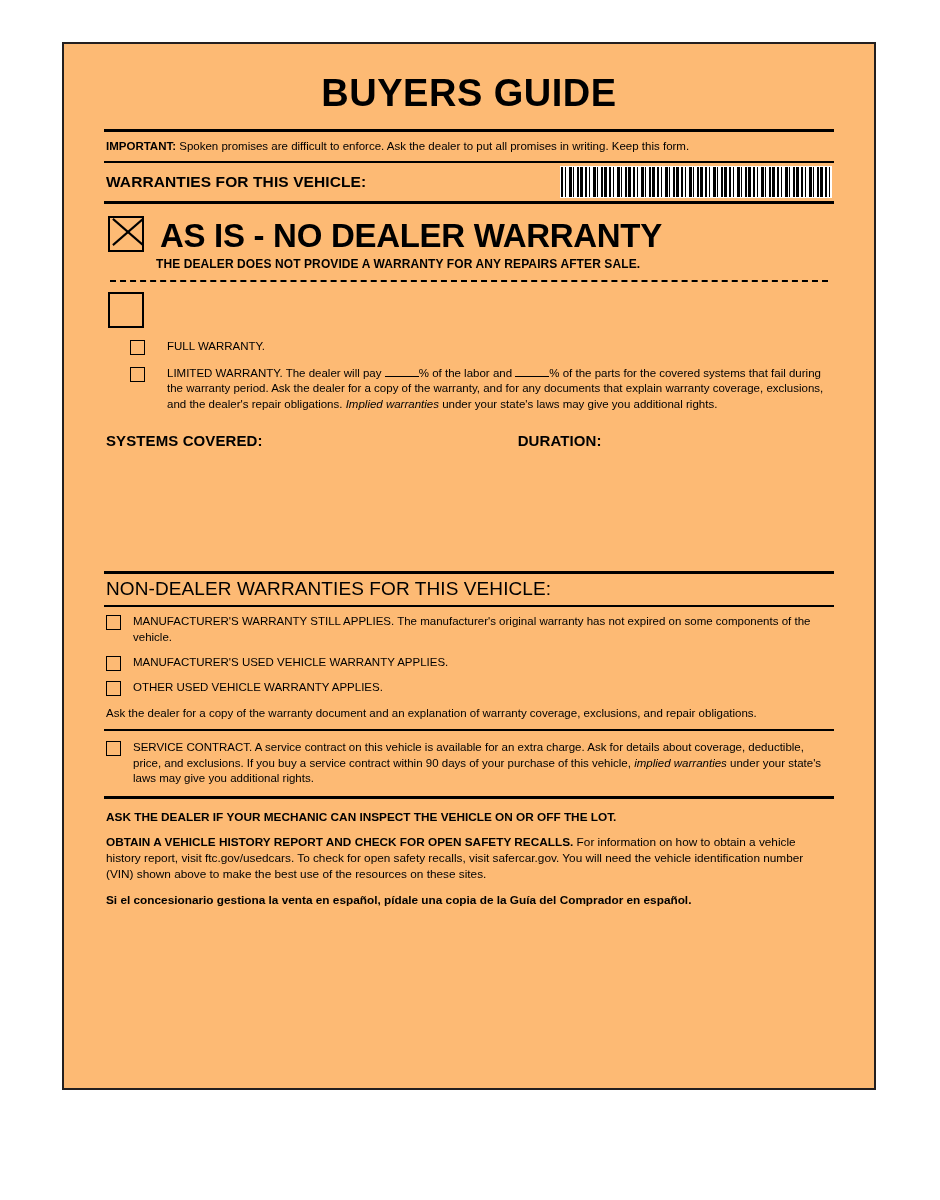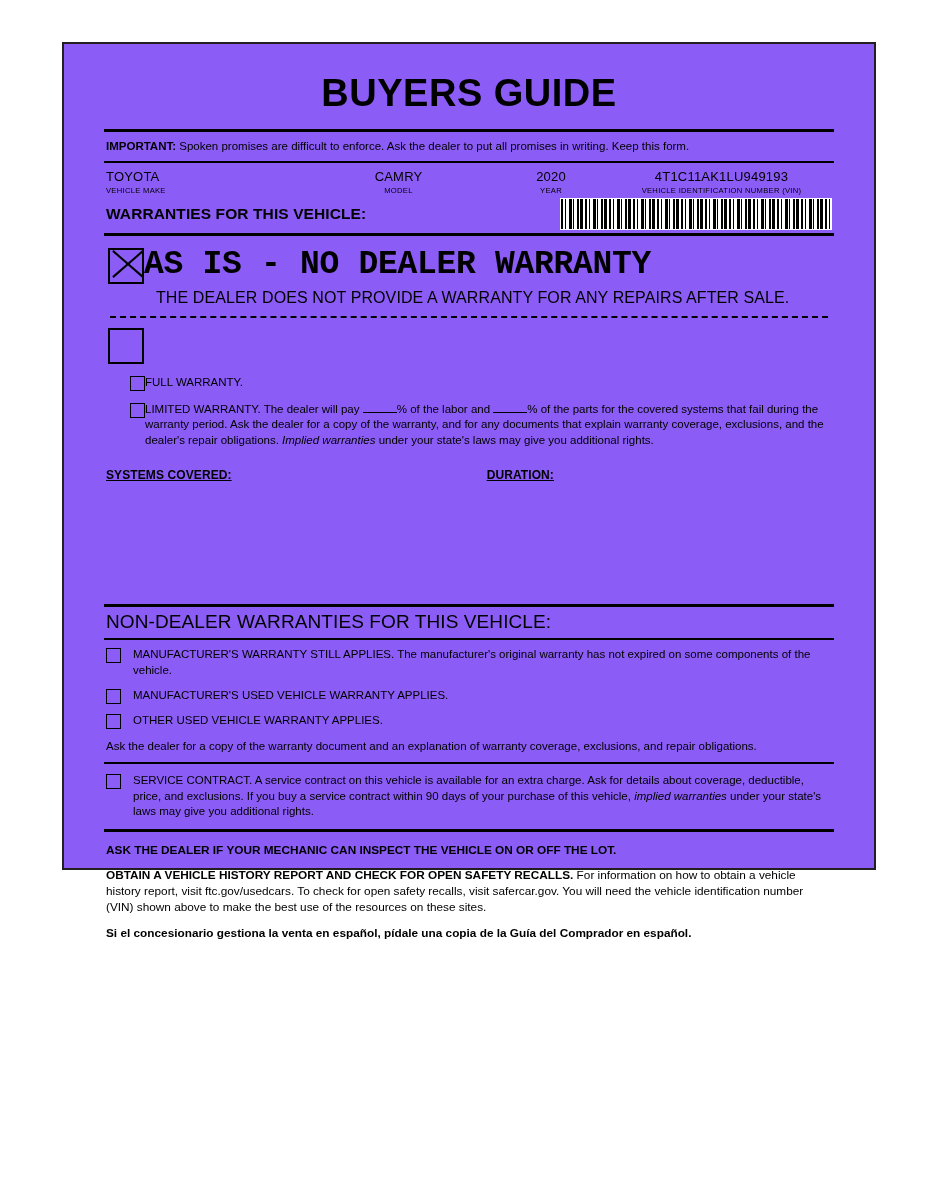--- a/index.html
+++ b/index.html
@@ -12,23 +12,23 @@
     height: 1200px;
     font-family: "Liberation Sans", sans-serif;
     color: #000;
     -webkit-font-smoothing: antialiased;
   }
   .page {
     position: absolute;
     left: 62px;
     top: 42px;
     width: 814px;
-    height: 828px;
+    height: 1048px;
     border: 2px solid #231f20;
-    background: #8b5cf6;
+    background: #fdba74;
     box-sizing: border-box;
   }
   .inner {
     position: absolute;
     left: 40px;
     top: 22px;
     right: 40px;
   }
   .title {
     text-align: center;
@@ -95,22 +95,22 @@
         #000 12px, #000 13px, #fff 13px, #fff 16px,
         #000 16px, #000 18px, #fff 18px, #fff 19px,
         #000 19px, #000 22px, #fff 22px, #fff 24px);
     border: 1px solid #fff;
   }
 
   
   .asis-block { padding-top: 12px; }
   .bigrow {
     display: flex;
-    align-items: flex-start;
-    font-family: Liberation Mono, monospace;
+    align-items: flex-end;
+    gap: 16px;
   }
   .bigbox {
     width: 32px;
     height: 32px;
     border: 2px solid #000;
     position: relative;
     flex: 0 0 auto;
     margin-left: 4px;
   }
   .bigbox.checked::before,
@@ -125,23 +125,24 @@
   }
   .bigbox.checked::before { transform: rotate(41deg); }
   .bigbox.checked::after  { transform: rotate(-41deg); }
   .bigtext {
     font-size: 33px;
     font-weight: bold;
     letter-spacing: -0.3px;
     line-height: 1;
   }
   .asis-sub {
-    font-size: 16px;
+    font-size: 12px;
     margin: 5px 0 0 52px;
     letter-spacing: 0.1px;
+    font-weight: bold;
   }
   .dashed {
     border-top: 2px dashed #000;
     margin: 9px 6px 10px 6px;
   }
   .dealer-block { padding-bottom: 4px; }
 
   .sub-row {
     display: flex;
     align-items: flex-start;
@@ -149,31 +150,30 @@
     font-size: 11.5px;
     line-height: 1.35;
   }
   .smallbox {
     width: 13px;
     height: 13px;
     border: 1.5px solid #000;
     flex: 0 0 auto;
     margin-top: 1px;
   }
-  .sub-text { }
+  .sub-text { margin-left: 22px; }
   .sub-text i { font-style: italic; }
   .blank { border-bottom: 1px solid #000; display: inline-block; width: 34px; }
 
   .syscov {
     display: flex;
     margin: 20px 0 0 2px;
-    font-size: 12px;
+    font-size: 15px;
     font-weight: bold;
     letter-spacing: 0.1px;
-    text-decoration: underline;
   }
   .syscov .dur { margin-left: 255px; }
   .blank-area { height: 118px; }
 
   .section-head {
     font-size: 19px;
     font-weight: normal;
     padding: 4px 2px 5px 2px;
     letter-spacing: 0.1px;
   }
@@ -222,38 +222,20 @@
 
     <div class="title">BUYERS GUIDE</div>
 
     <div class="rule-thick"></div>
     <div class="important">
       <b>IMPORTANT:</b>
       <span>Spoken promises are difficult to enforce.  Ask the dealer to put all promises in writing.  Keep this form.</span>
     </div>
     <div class="rule-med"></div>
 
-    <div class="veh-row">
-      <div class="veh-cell veh-make">
-        <div class="veh-val">TOYOTA</div>
-        <div class="veh-lab">VEHICLE MAKE</div>
-      </div>
-      <div class="veh-cell veh-model">
-        <div class="veh-val">CAMRY</div>
-        <div class="veh-lab">MODEL</div>
-      </div>
-      <div class="veh-cell veh-year">
-        <div class="veh-val">2020</div>
-        <div class="veh-lab">YEAR</div>
-      </div>
-      <div class="veh-cell veh-vin">
-        <div class="veh-val">4T1C11AK1LU949193</div>
-        <div class="veh-lab">VEHICLE IDENTIFICATION NUMBER (VIN)</div>
-      </div>
-    </div>
 
     <div class="warranties-bar">
       <div class="warranties-title">WARRANTIES FOR THIS VEHICLE:</div>
       <div class="barcode"></div>
     </div>
     <div class="rule-thick"></div>
 
     <div class="asis-block">
       <div class="bigrow">
         <div class="bigbox checked"></div>

